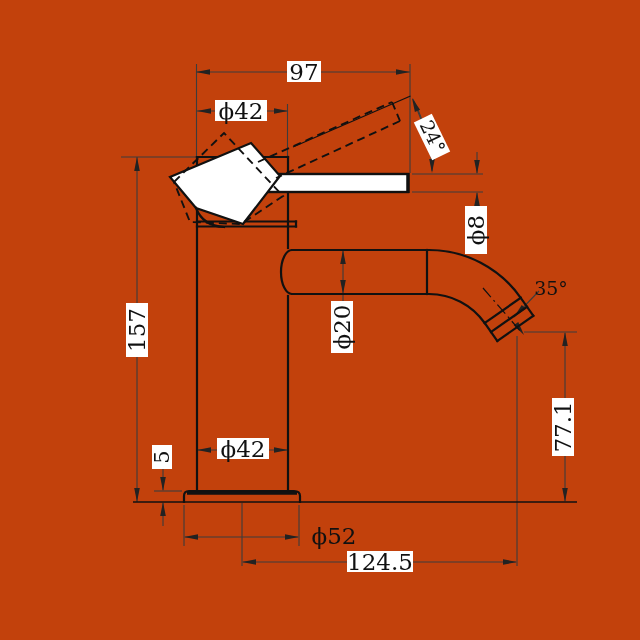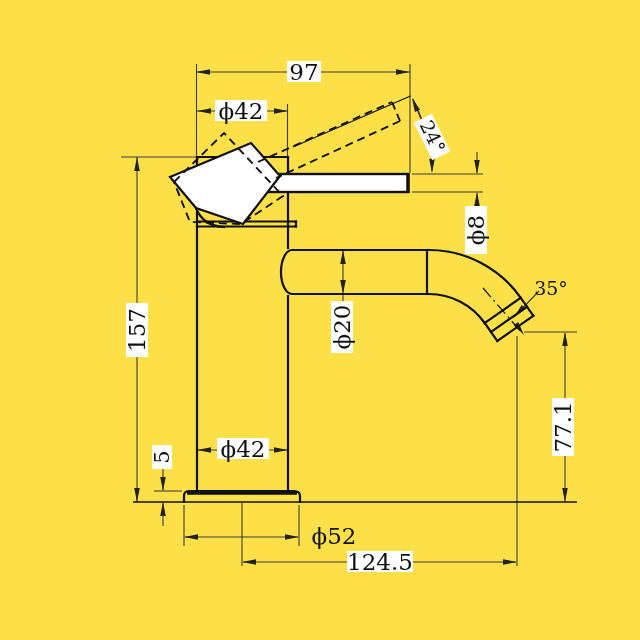--- a/index.html
+++ b/index.html
@@ -1,16 +1,16 @@
 <!DOCTYPE html>
 <html><head>
 <meta charset="utf-8">
 <style>
   html,body{margin:0;padding:0;background:#ffffff;}
-  .stage{width:640px;height:640px;background:#fde047;position:relative;overflow:hidden;}
+  .stage{width:640px;height:640px;background:#c2410c;position:relative;overflow:hidden;}
   svg{display:block;}
   text{font-family:"DejaVu Serif","Liberation Serif",serif;fill:#111;}
   .dimtxt{font-size:23px;}
   .angtxt{font-size:19px;}
   .smalltxt{font-size:21px;}
   .outline{stroke:#111;stroke-width:2.2;fill:none;stroke-linecap:square;}
   .thick{stroke:#111;stroke-width:3.4;fill:none;}
   .dim{stroke:#3c3c3c;stroke-width:1.1;fill:none;}
   .dashed{stroke:#111;stroke-width:1.9;fill:none;stroke-dasharray:8 5;}
   .dashdot{stroke:#111;stroke-width:1.2;fill:none;stroke-dasharray:12 4 2 4;}

